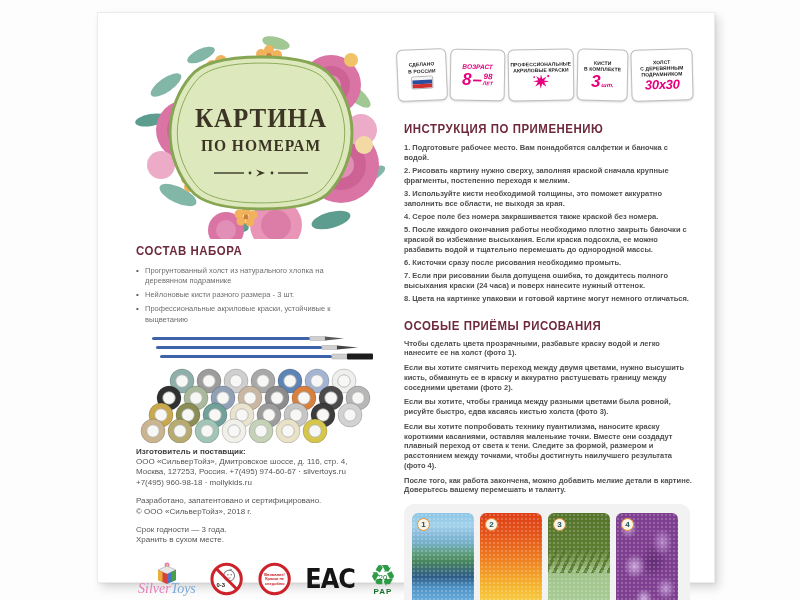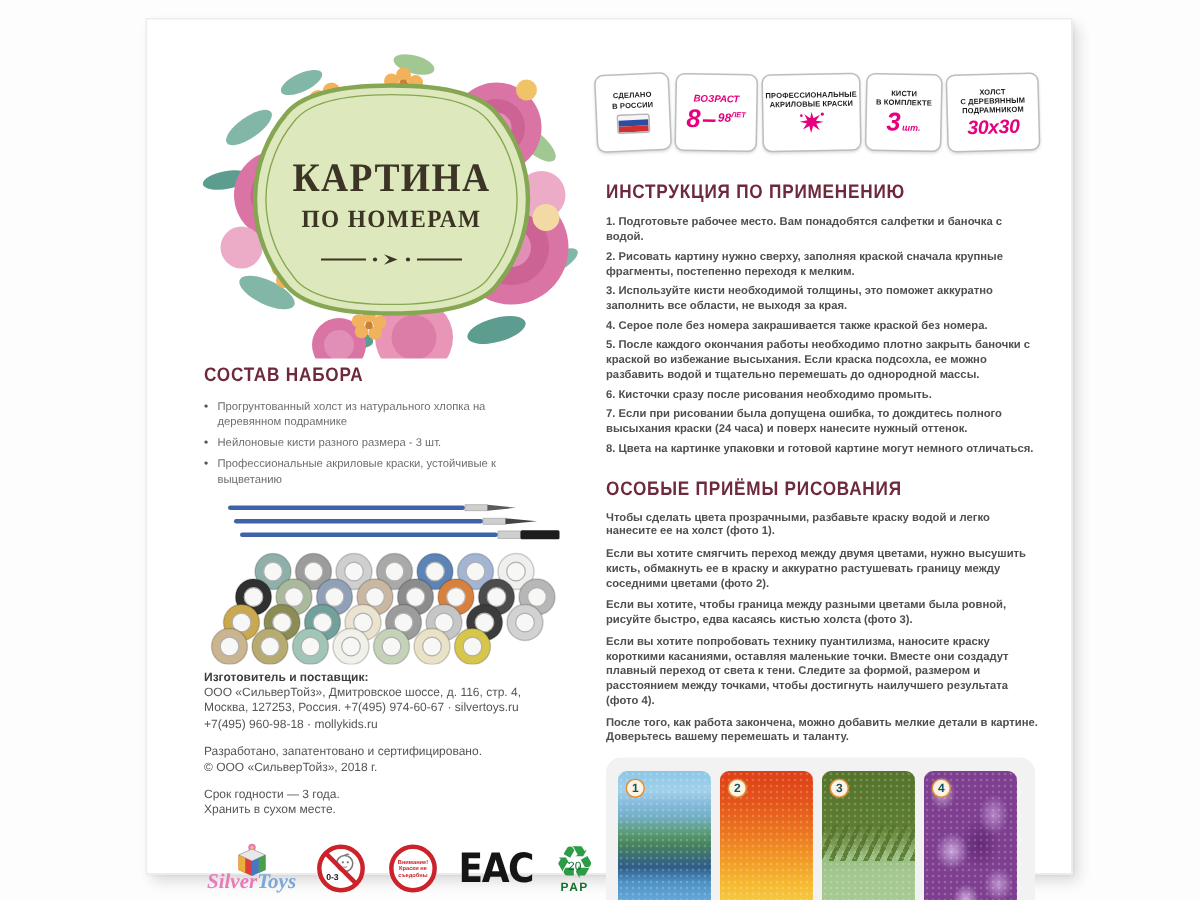--- a/index.html
+++ b/index.html
@@ -31,21 +31,21 @@
     justify-content:center;text-align:center;padding:2px 1px;}
   .badge:nth-child(1){width:50px;transform:rotate(-2.5deg);}
   .badge:nth-child(2){width:55px;transform:rotate(1deg);}
   .badge:nth-child(3){width:66px;transform:rotate(-1deg);}
   .badge:nth-child(4){width:51px;transform:rotate(1.2deg);}
   .badge:nth-child(5){width:62px;transform:rotate(-1.5deg);}
   .badge .b-small{font-size:5px;font-weight:bold;color:#1a1a1a;line-height:1.25;letter-spacing:.1px;}
   .badge .b-label{font-size:6.5px;font-weight:bold;color:var(--accent-magenta);font-style:italic;}
   .badge .b-bignum{font-size:17px;font-weight:bold;font-style:italic;color:var(--accent-magenta);line-height:1;}
   .badge .age-row{display:flex;align-items:center;gap:1px;margin-top:1px;}
-  .badge .age-col{display:flex;flex-direction:row;line-height:1;}
+  .badge .age-col{display:flex;flex-direction:column;line-height:1;}
   .badge .age-col .n2{font-size:8px;font-weight:bold;font-style:italic;color:var(--accent-magenta);}
   .badge .age-col .unit{font-size:5px;font-weight:bold;font-style:italic;color:var(--accent-magenta);}
   .badge .qty-row{display:flex;align-items:baseline;gap:1px;margin-top:1px;}
   .badge .qty-unit{font-size:6px;font-weight:bold;font-style:italic;color:var(--accent-magenta);}
   .badge .b-size{font-size:13px;font-weight:bold;font-style:italic;color:var(--accent-magenta);line-height:1;margin-top:1px;letter-spacing:-.3px;}
   .flag{width:22px;height:13px;border:1px solid #b5b5b5;border-radius:2px;margin-top:2px;overflow:hidden;display:block;}
   .flag div{height:33.4%;}
   .flag .w{background:#f5f5f5;} .flag .b{background:#2b4ea0;} .flag .r{background:#d03030;}
 
   
@@ -56,21 +56,21 @@
   .kit-list li{position:relative;font-size:7.5px;color:#6e6e6e;line-height:1.35;padding-left:9px;margin-bottom:4px;width:215px;}
   .kit-list li::before{content:"•";position:absolute;left:0;top:0;color:#555;font-size:8px;}
   .brushes{display:block;margin:6px 0 2px 12px;}
   .pots{display:block;margin:0 0 4px 0;}
   .mfr{font-size:8px;color:#555;line-height:1.3;margin-top:4px;width:250px;}
   .mfr .bold{font-weight:bold;color:#3d3d3d;}
   .mfr-gap{height:8px;}
   
   .marks{display:flex;align-items:center;gap:13px;margin-top:12px;margin-left:2px;}
   .brand{display:flex;flex-direction:column;align-items:center;line-height:1;}
-  .brand-words{font-family:"Liberation Serif",serif;font-style:italic;font-weight:bold;font-size:14px;margin-top:-3px;}
+  .brand-words{font-family:"Liberation Serif",serif;font-style:italic;font-weight:normal;font-size:14px;margin-top:-3px;}
   .brand-words .w1{color:var(--brand-pink);}
   .brand-words .w2{color:var(--brand-blue);}
   .eac{font-family:"DejaVu Sans",sans-serif;font-weight:900;font-size:24px;color:#151515;
     letter-spacing:-1px;transform:scaleY(1.12);}
   .recycle{position:relative;width:36px;text-align:center;line-height:1;}
   .recycle .tri{font-size:30px;color:var(--recycle-green);font-family:"DejaVu Sans",sans-serif;}
   .recycle .num{position:absolute;left:0;right:0;top:13px;font-size:8px;font-weight:normal;color:#15702c;}
   .recycle .code{font-size:8px;font-weight:bold;color:#15702c;letter-spacing:1px;margin-top:-3px;}
 
   

